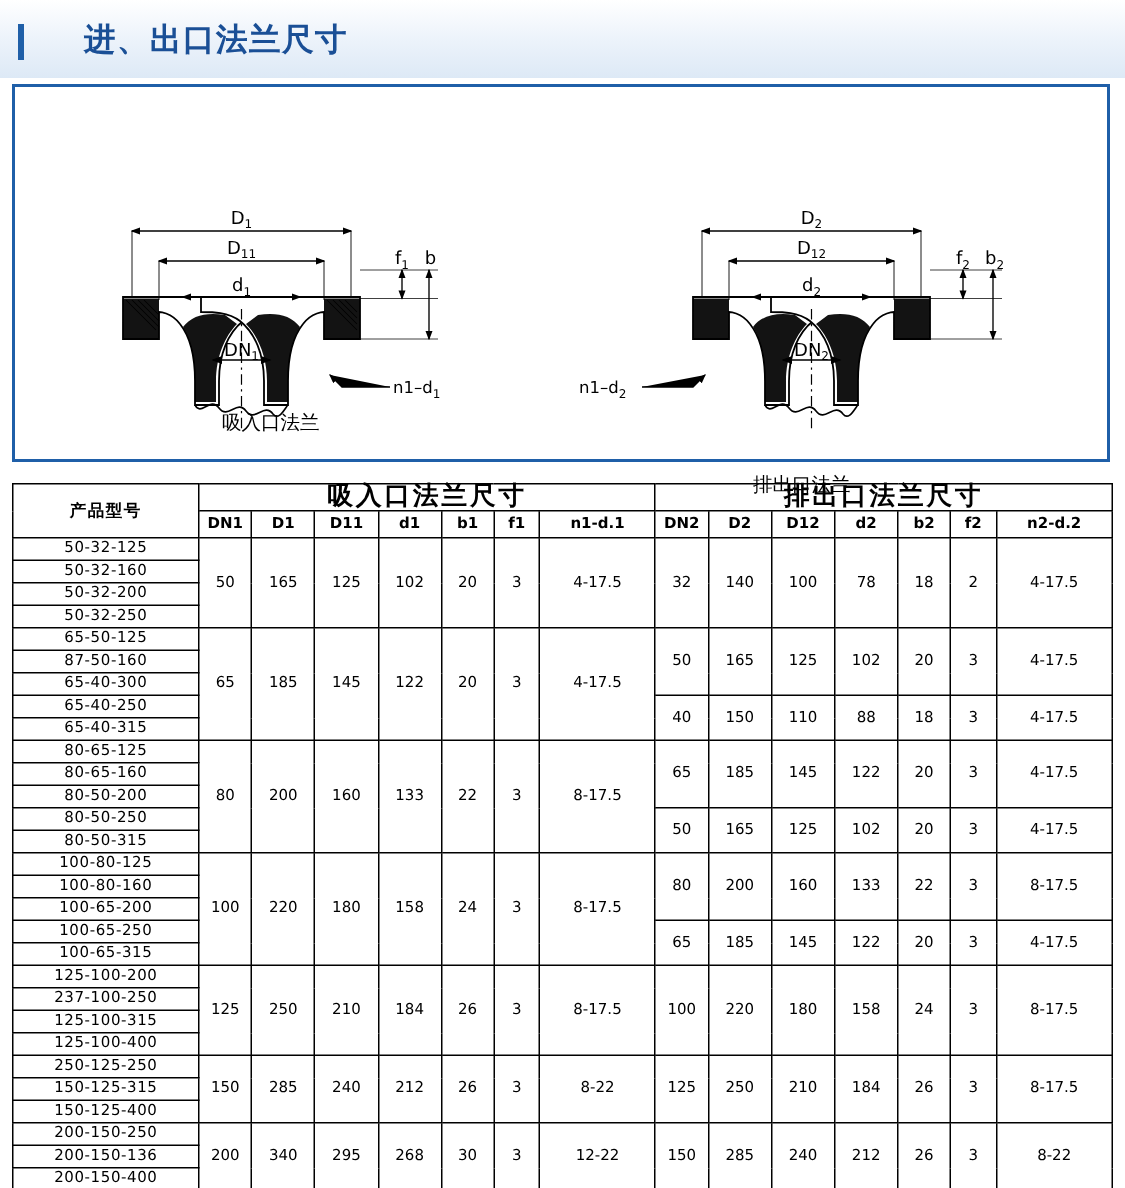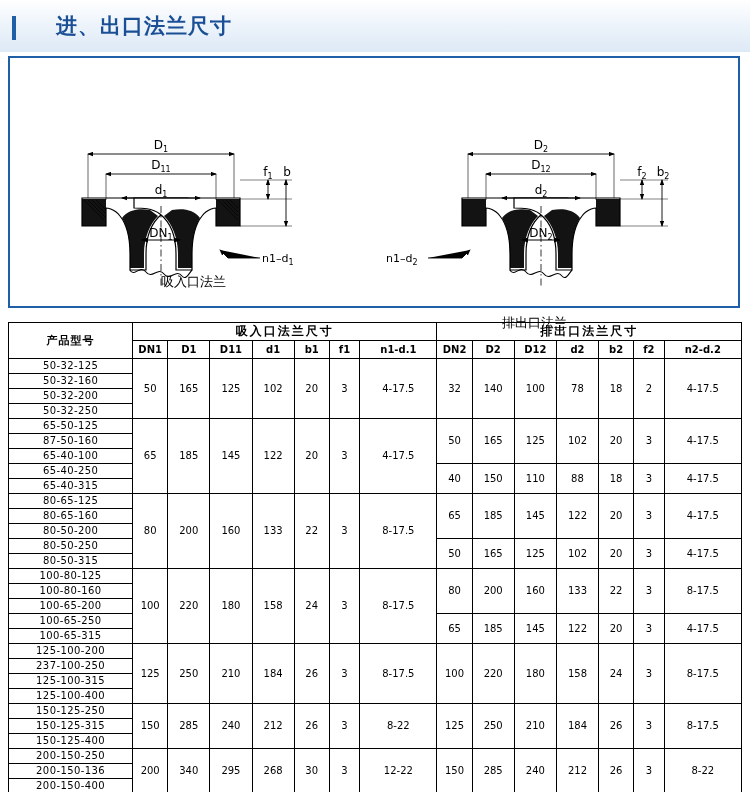--- a/index.html
+++ b/index.html
@@ -42,21 +42,21 @@
     border:2px solid #1f5fa8;
     background:#ffffff;
     box-sizing:border-box;
   }
   .fig-caption{
     position:absolute;
     font-size:13px;
     font-family:"DejaVu Sans","Liberation Sans",sans-serif;
     color:#000;
   }
-  .cap-left{ left:127px; top:215px;padding-left:24px; }
+  .cap-left{ left:114px; top:215px;padding-left:24px; }
   .cap-right{ left:492px; top:215px;margin-top:41px; }
 
   
   .tbl-wrap{
     position:absolute;
     left:8px; top:322px;
     width:734px;
   }
   table.flange{
     border-collapse:collapse;
@@ -71,21 +71,21 @@
     padding:0;
     height:14px;
     line-height:14px;
     font-weight:normal;
   }
   table.flange th{
     font-weight:bold;
     height:17px;
     line-height:17px;
   }
-  .hdr-group{ font-size:12px; letter-spacing:2px; }
+  .hdr-group{ font-size:17px; letter-spacing:2px; }
   .model-head{ font-size:11px; letter-spacing:1px; }
   td.model{
     text-align:left;
     padding-left:8px;
     font-size:10px;
     letter-spacing:0.4px;
   }
   col.c-model{ width:106px; }
   col.c-n{ width:30px; }
   col.c-d{ width:36px; }
@@ -310,21 +310,21 @@
           <td rowspan="3">125</td>
           <td rowspan="3">102</td>
           <td rowspan="3">20</td>
           <td rowspan="3">3</td>
           <td rowspan="3">4-17.5</td>
         </tr>
         <tr>
           <td class="model">87-50-160</td>
         </tr>
         <tr>
-          <td class="model">65-40-100</td>
+          <td class="model">65-40-300</td>
         </tr>
         <tr>
           <td class="model">65-40-250</td>
           <td rowspan="2">40</td>
           <td rowspan="2">150</td>
           <td rowspan="2">110</td>
           <td rowspan="2">88</td>
           <td rowspan="2">18</td>
           <td rowspan="2">3</td>
           <td rowspan="2">4-17.5</td>
@@ -424,21 +424,21 @@
         <tr>
           <td class="model">237-100-250</td>
         </tr>
         <tr>
           <td class="model">125-100-315</td>
         </tr>
         <tr>
           <td class="model">125-100-400</td>
         </tr>
         <tr>
-          <td class="model">150-125-250</td>
+          <td class="model">250-125-250</td>
           <td rowspan="3">150</td>
           <td rowspan="3">285</td>
           <td rowspan="3">240</td>
           <td rowspan="3">212</td>
           <td rowspan="3">26</td>
           <td rowspan="3">3</td>
           <td rowspan="3">8-22</td>
           <td rowspan="3">125</td>
           <td rowspan="3">250</td>
           <td rowspan="3">210</td>

